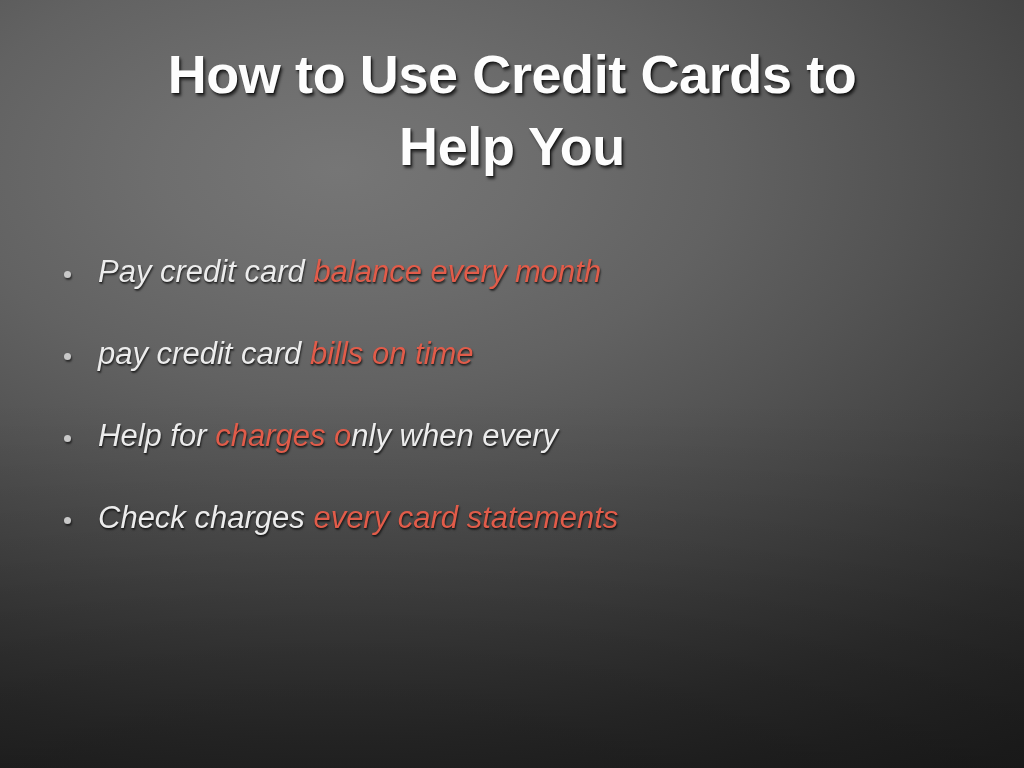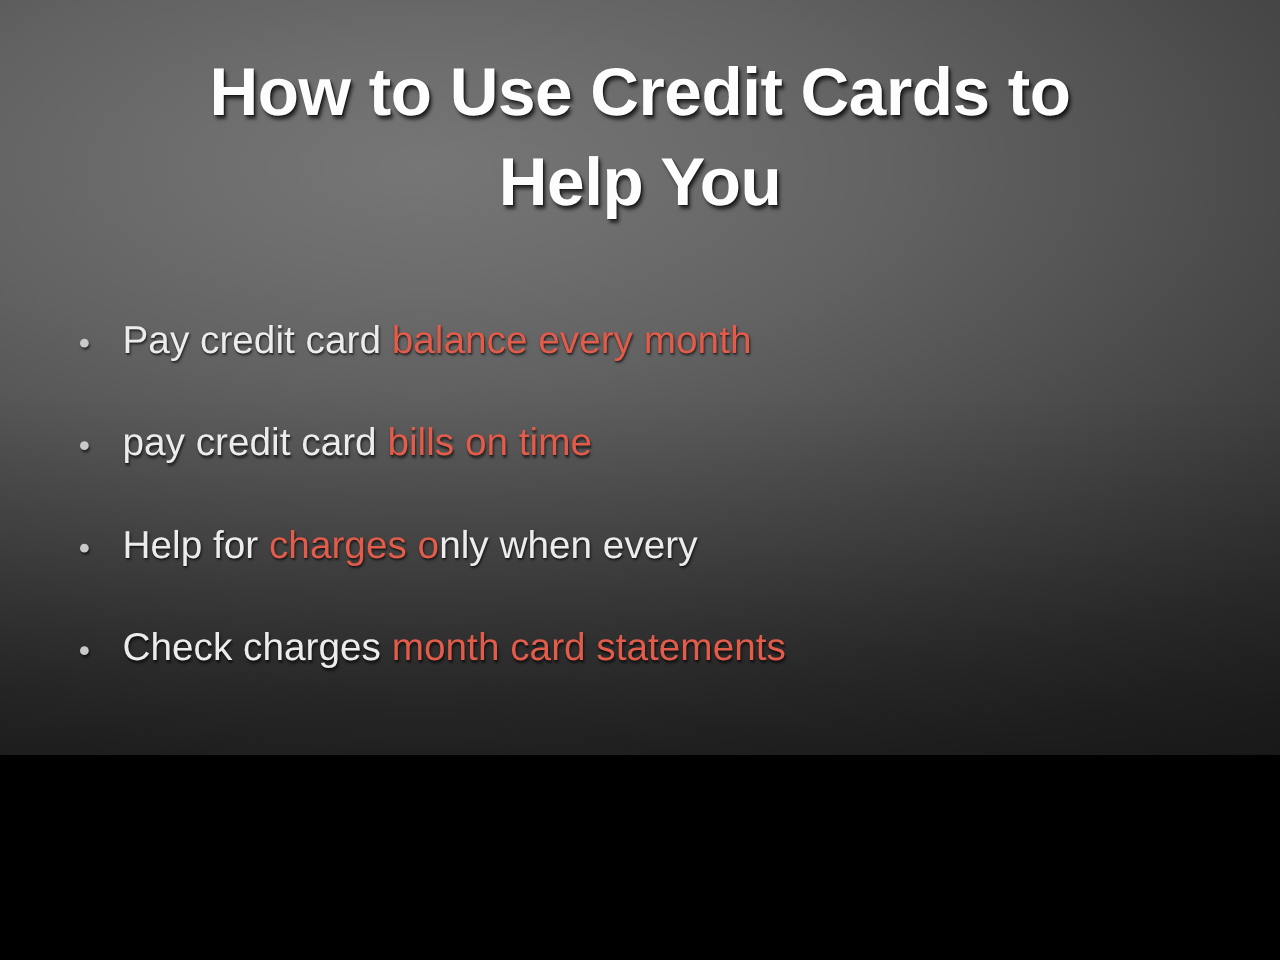--- a/index.html
+++ b/index.html
@@ -4,21 +4,21 @@
 <style>
   html, body {
     margin: 0;
     padding: 0;
     background: #000;
   }
 
   #slide {
     position: relative;
     width: 1024px;
-    height: 604px;
+    height: 768px;
     overflow: hidden;
     font-family: "Liberation Sans", sans-serif;
     
     background-color: #4c1d95;
   }
 
   
   #slide-bg {
     position: absolute;
     inset: 0;
@@ -71,20 +71,21 @@
       1px 1px 1px rgba(0,0,0,0.45);
     white-space: pre-line;
   }
 
   
   .bullets {
     position: absolute;
     left: 0;
     top: 249px;
     width: 1024px;
+    font-style: italic;
   }
 
   .bullet-row {
     position: relative;
     height: 82px;
   }
 
   .bullet-marker {
     position: absolute;
     left: 64px;
@@ -140,18 +141,18 @@
       </div>
 
       <div class="bullet-row">
         <span class="bullet-marker"></span>
         <div class="bullet-text"><span>Help for </span><span class="hl">charges o</span><span>nly when every</span></div>
       </div>
 
 
       <div class="bullet-row">
         <span class="bullet-marker"></span>
-        <div class="bullet-text"><span>Check charges </span><span class="hl">month card statements</span><span></span></div>
+        <div class="bullet-text"><span>Check charges </span><span class="hl">every card statements</span><span></span></div>
       </div>
 
     </div>
   </div>
 </div>
 
 </body></html>

